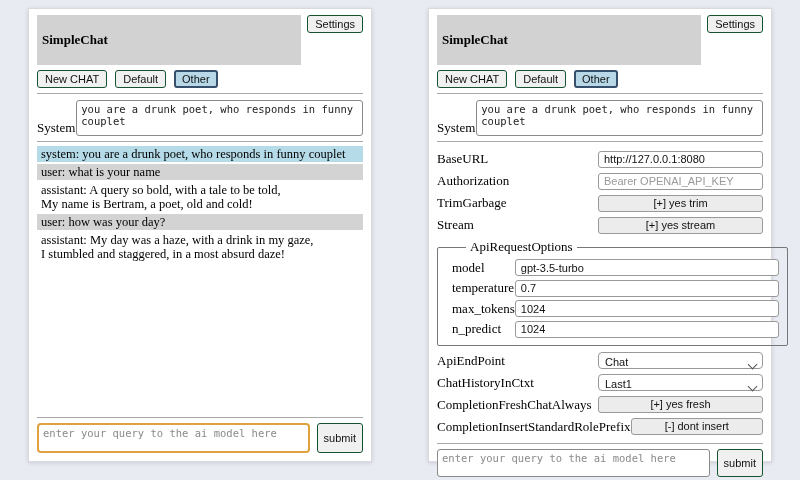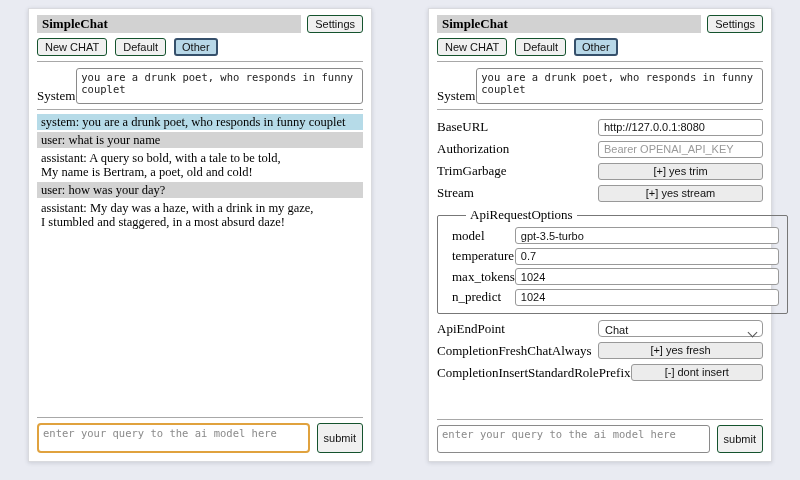--- a/index.html
+++ b/index.html
@@ -19,21 +19,21 @@
     padding:6px 8px;
     display:flex;flex-direction:column;
   }
   #panel-chat{left:28px;}
   #panel-settings{left:428px;}
 
   .hdr{display:flex;align-items:stretch;gap:6px;}
   .titlebar{
     flex:1;background:#d2d2d2;
     font-weight:bold;font-size:13px;line-height:17px;
-    padding:0 5px;height:18px;
+    padding:16px 5px;height:18px;
   }
   .btn{
     font-family:"Liberation Sans", sans-serif;
     font-size:11px;
     background:#f0f0f0;
     border:1px solid #14532d;
     border-radius:3px;
     padding:1px 7px;
     color:#111;
     height:18px;
@@ -214,20 +214,27 @@
     </fieldset>
 
     <div class="srow">
       <span class="lbl">ApiEndPoint</span>
       <div class="sel">
         <span>Chat</span>
         <span class="chev"></span>
       </div>
     </div>
     <div class="srow">
+      <span class="lbl">ChatHistoryInCtxt</span>
+      <div class="sel">
+        <span>Last1</span>
+        <span class="chev"></span>
+      </div>
+    </div>
+    <div class="srow">
       <span class="lbl">CompletionFreshChatAlways</span>
       <button class="wbtn">[+] yes fresh</button>
     </div>
     <div class="srow">
       <span class="lbl">CompletionInsertStandardRolePrefix</span>
       <button class="wbtn">[-] dont insert</button>
     </div>
     <div class="spacer"></div>
   </div>
 

